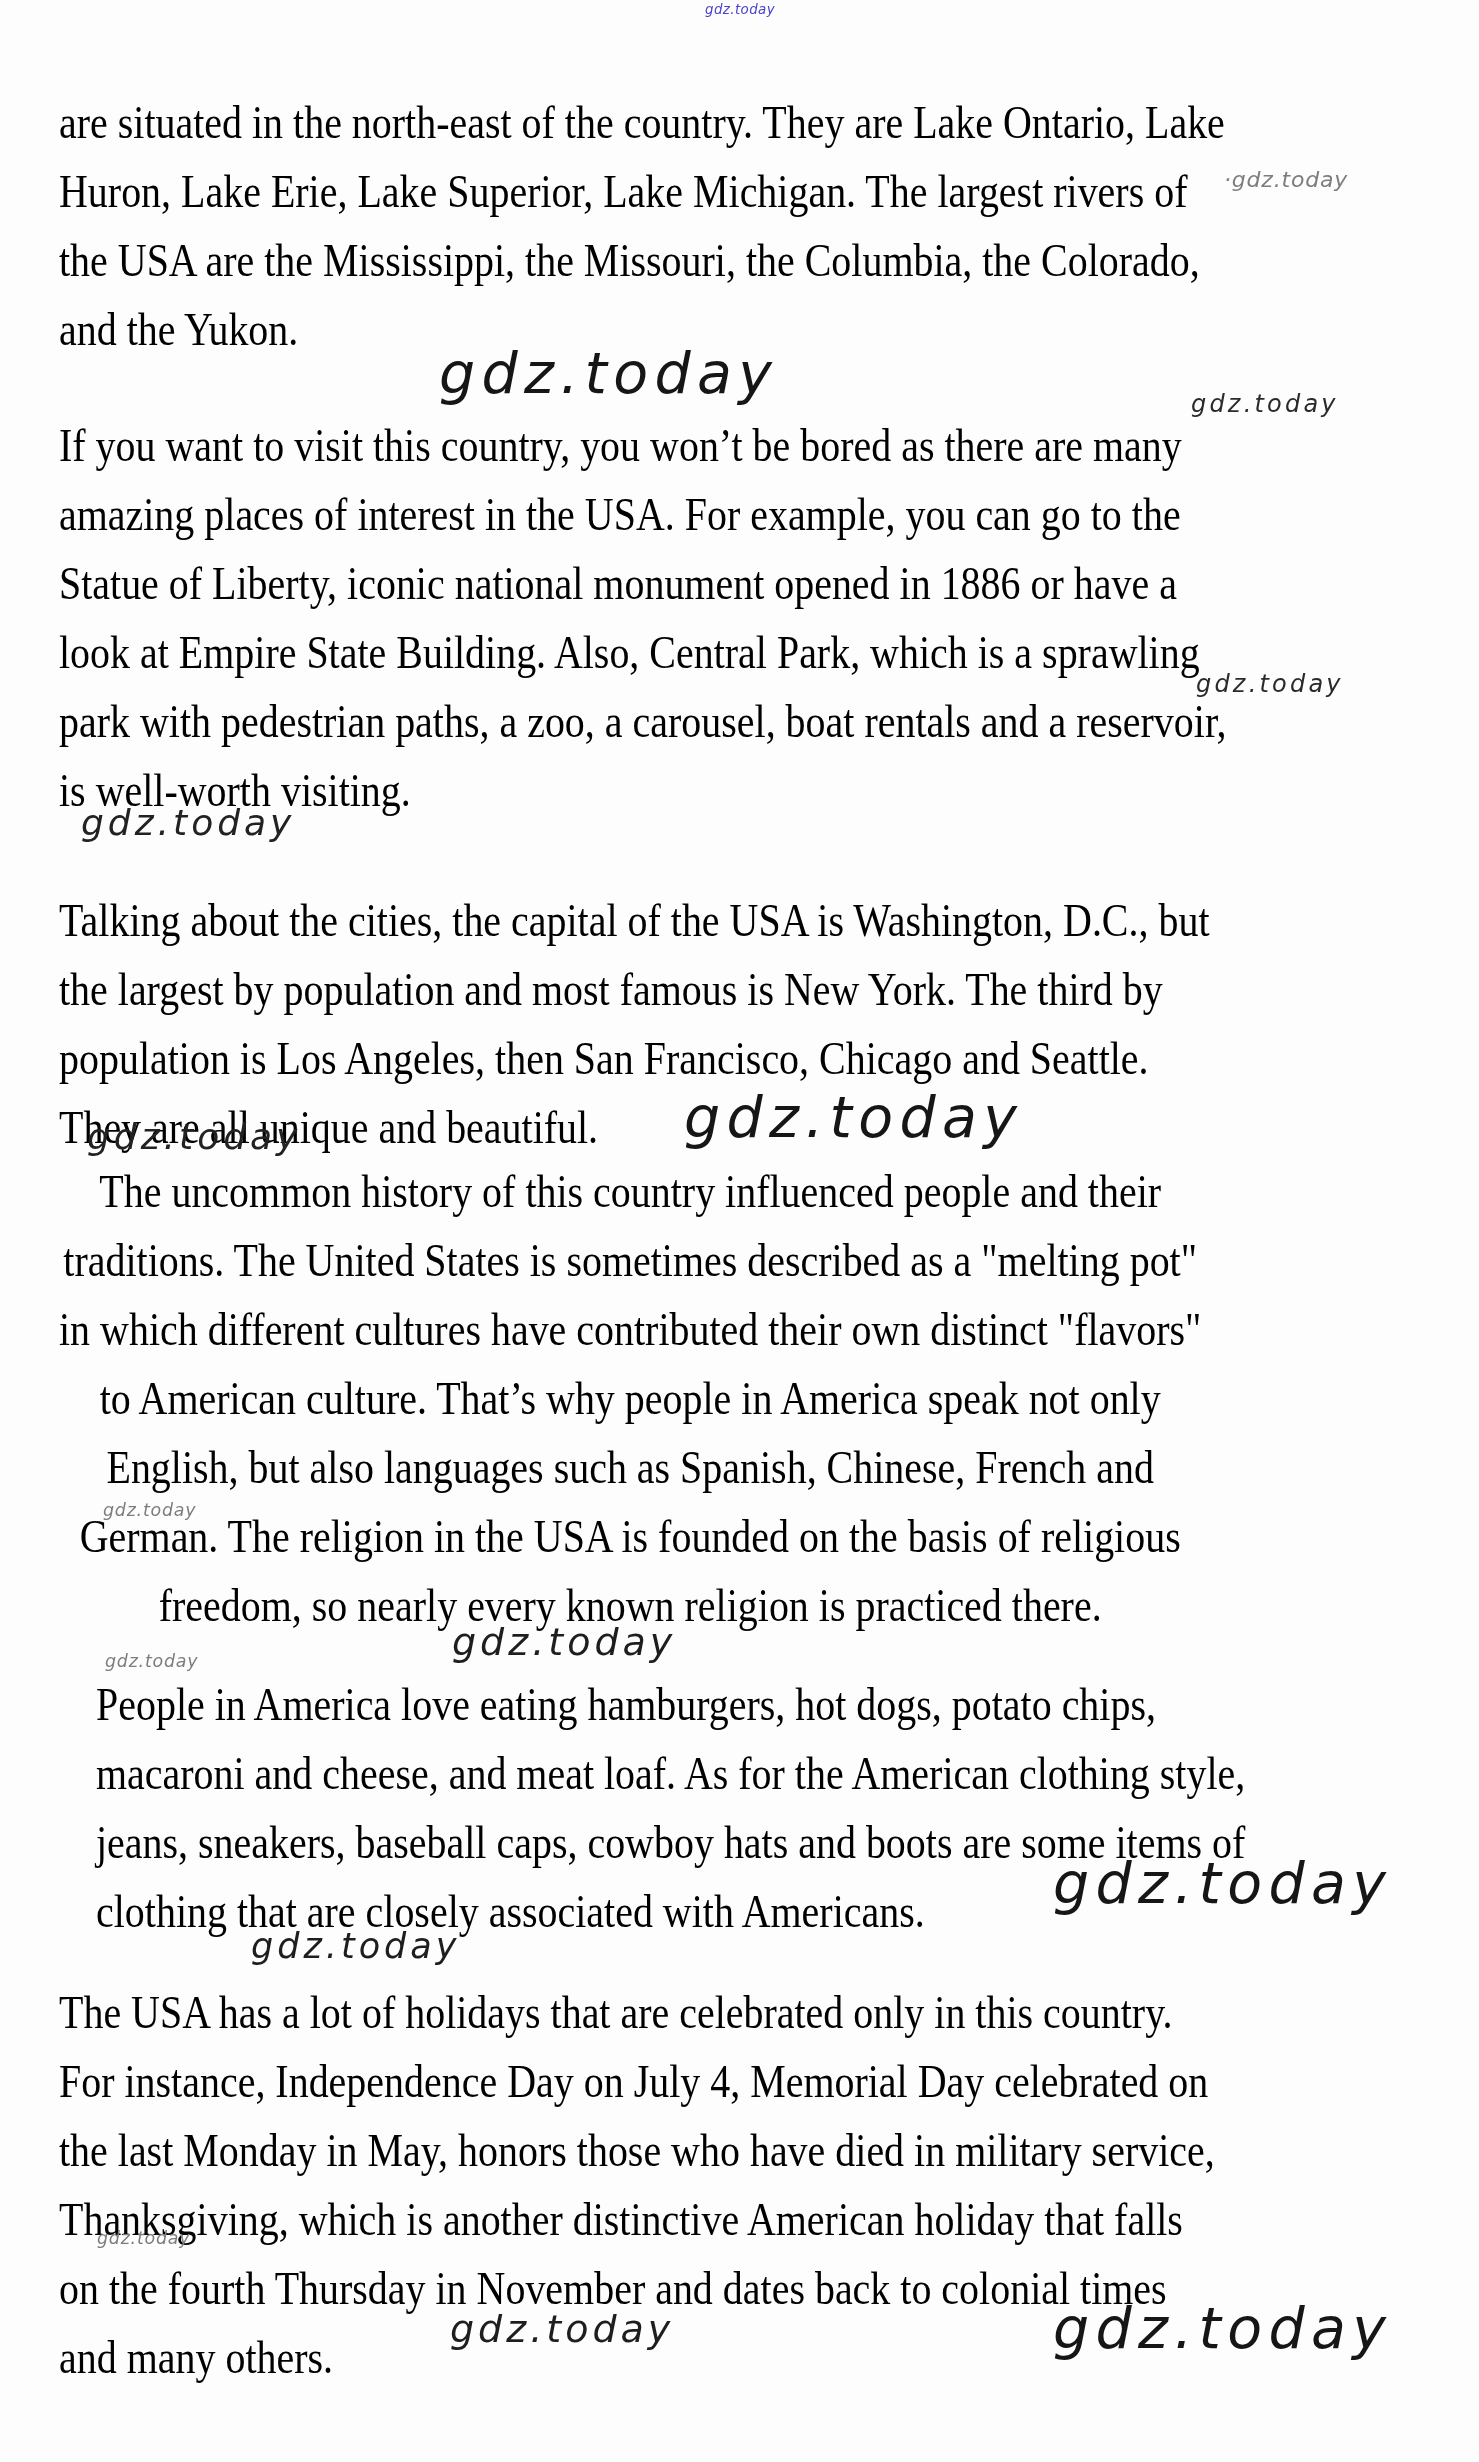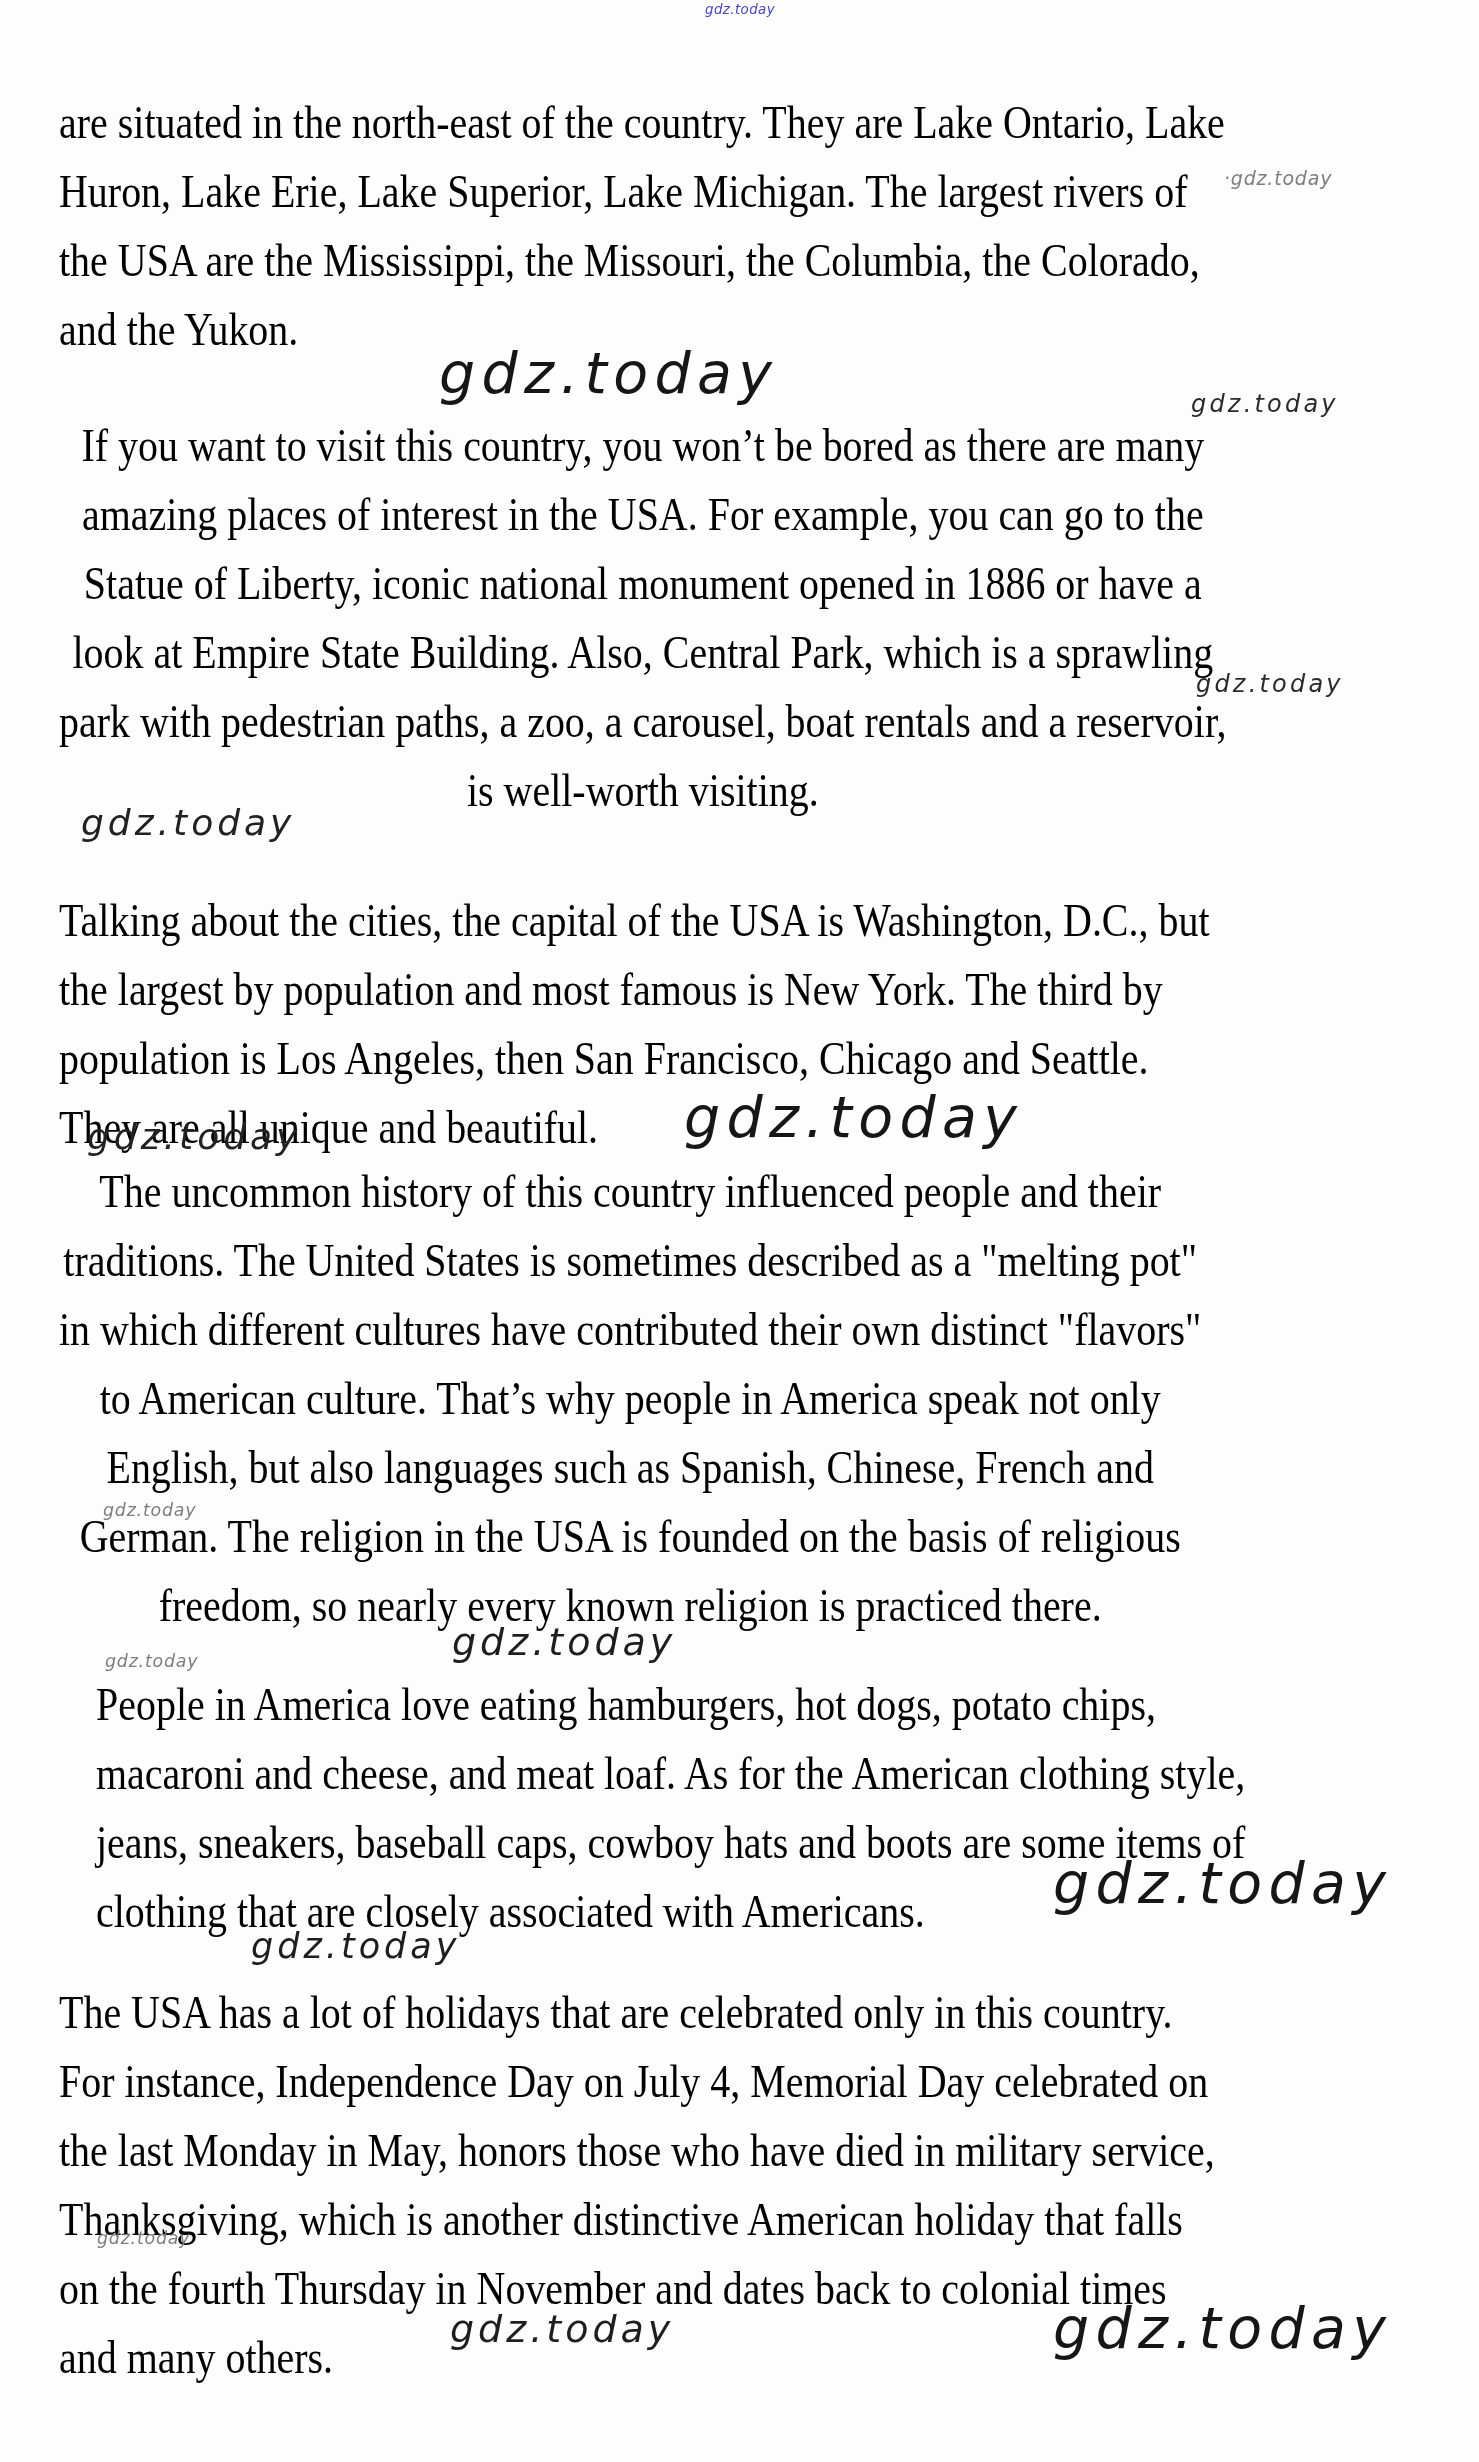--- a/index.html
+++ b/index.html
@@ -25,21 +25,21 @@
   }
   .line {
     font-size: 47px;
     line-height: 69px;
     white-space: nowrap;
     color: #000000;
     transform: scaleX(0.85);
     transform-origin: left center;
   }
   .p1 { top: 88px; }
-  .p2 { top: 411px; text-align: center; }
+  .p2 { top: 411px; }
   .p3 { top: 886px; }
   .p4 { top: 1157px; text-align: center; }
   .p5 { top: 1670px; margin-left: 37px; }
   .p6 { top: 1978px; }
   .wm-layer {
     position: absolute;
     inset: 0;
     pointer-events: none;
     font-style: italic;
   }
@@ -94,21 +94,21 @@
       <div class="line">The USA has a lot of holidays that are celebrated only in this country.</div>
       <div class="line">For instance, Independence Day on July 4, Memorial Day celebrated on</div>
       <div class="line">the last Monday in May, honors those who have died in military service,</div>
       <div class="line">Thanksgiving, which is another distinctive American holiday that falls</div>
       <div class="line">on the fourth Thursday in November and dates back to colonial times</div>
       <div class="line">and many others.</div>
     </div>
 
   <div class="wm-layer">
       <div class="wm" style="left: 705px; top: 1.6px; font-size: 13.4px; color: rgb(74, 67, 200); letter-spacing: 0.4px;">gdz.today</div>
-      <div class="wm" style="left: 1224px; top: 167px; font-size: 19px; color: rgb(125, 125, 125); letter-spacing: 0.8px;">·gdz.today</div>
+      <div class="wm" style="left: 1224px; top: 167px; font-size: 22px; color: rgb(125, 125, 125); letter-spacing: 0.8px;">·gdz.today</div>
       <div class="wm" style="left: 439px; top: 340px; font-size: 57px; color: rgb(22, 22, 22); letter-spacing: 6.3px;">gdz.today</div>
       <div class="wm" style="left: 1191px; top: 390px; font-size: 24px; color: rgb(42, 42, 42); letter-spacing: 3.2px;">gdz.today</div>
       <div class="wm" style="left: 1196px; top: 670px; font-size: 24px; color: rgb(42, 42, 42); letter-spacing: 3.2px;">gdz.today</div>
       <div class="wm" style="left: 81px; top: 802px; font-size: 36px; color: rgb(34, 34, 34); letter-spacing: 4px;">gdz.today</div>
       <div class="wm" style="left: 684px; top: 1084px; font-size: 57px; color: rgb(22, 22, 22); letter-spacing: 6.3px;">gdz.today</div>
       <div class="wm" style="left: 87px; top: 1116px; font-size: 36px; color: rgb(34, 34, 34); letter-spacing: 4px;">gdz.today</div>
       <div class="wm" style="left: 103px; top: 1500px; font-size: 17.4px; color: rgb(125, 125, 125); letter-spacing: 0.8px;">gdz.today</div>
       <div class="wm" style="left: 452px; top: 1620px; font-size: 38px; color: rgb(30, 30, 30); letter-spacing: 4px;">gdz.today</div>
       <div class="wm" style="left: 105px; top: 1651px; font-size: 17.4px; color: rgb(125, 125, 125); letter-spacing: 0.8px;">gdz.today</div>
       <div class="wm" style="left: 1053px; top: 1850px; font-size: 57px; color: rgb(22, 22, 22); letter-spacing: 6.3px;">gdz.today</div>

